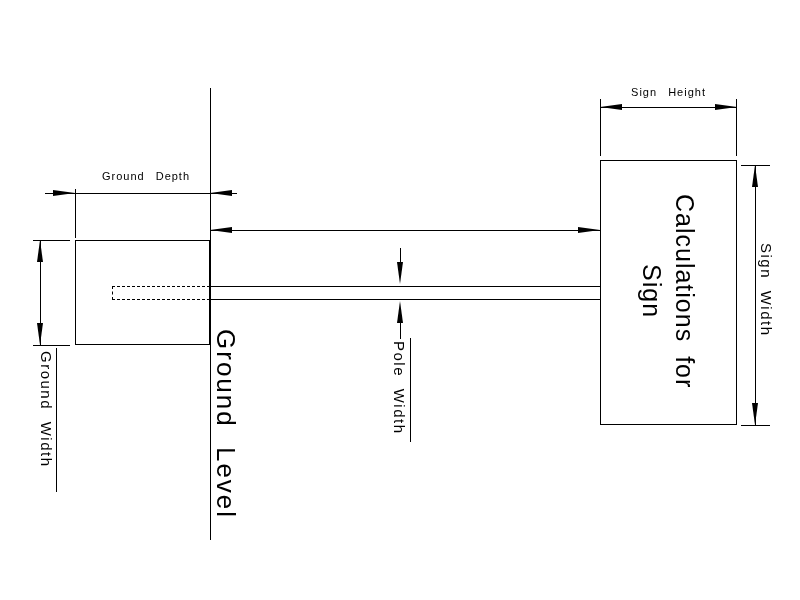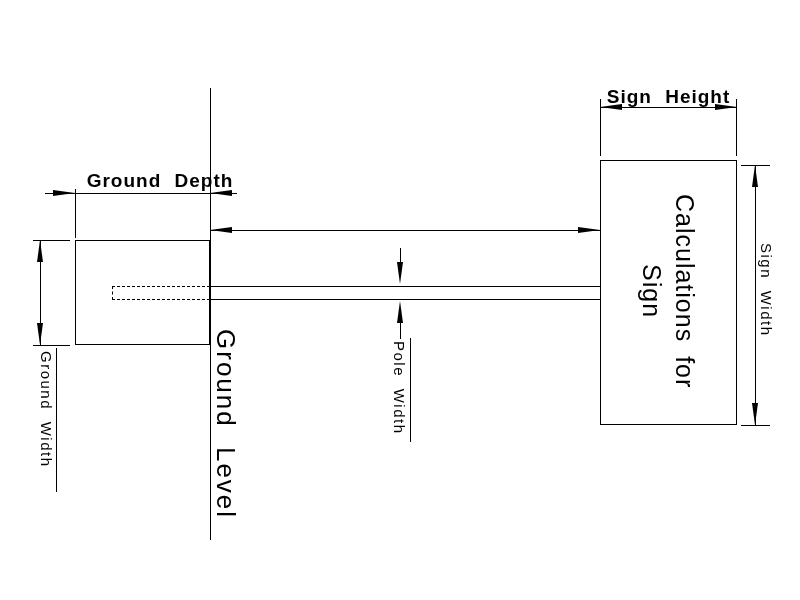--- a/index.html
+++ b/index.html
@@ -7,21 +7,21 @@
           font-family:"Liberation Sans",sans-serif;color:#000;}
   .ln{position:absolute;background:#000;}
   .dash-h{position:absolute;height:0;border-top:1px dashed #000;}
   .dash-v{position:absolute;width:0;border-left:1px dashed #000;}
   .rect{position:absolute;border:1px solid #000;background:transparent;}
   .arr{position:absolute;width:0;height:0;}
   .arr-left{border-top:3px solid transparent;border-bottom:3px solid transparent;border-right:22px solid #000;}
   .arr-right{border-top:3px solid transparent;border-bottom:3px solid transparent;border-left:22px solid #000;}
   .arr-up{border-left:3px solid transparent;border-right:3px solid transparent;border-bottom:22px solid #000;}
   .arr-down{border-left:3px solid transparent;border-right:3px solid transparent;border-top:22px solid #000;}
-  .lbl{position:absolute;font-size:19px;letter-spacing:1px;word-spacing:7px;white-space:nowrap;font-weight:bold;}
+  .lbl{position:absolute;font-size:11px;letter-spacing:1px;word-spacing:7px;white-space:nowrap;}
   .lbl.c{text-align:center;}
   .vlbl{position:absolute;writing-mode:vertical-rl;font-size:15px;letter-spacing:1.5px;word-spacing:6px;
         white-space:nowrap;line-height:1;}
   .big{font-size:26px;letter-spacing:2px;word-spacing:10px;}
   .signtext{position:absolute;display:flex;align-items:center;justify-content:center;}
   .signtext .cols{writing-mode:vertical-rl;font-size:25px;line-height:1.35;letter-spacing:1px;
                   word-spacing:6px;text-align:center;}
 </style>
 </head>
 <body>
@@ -48,21 +48,21 @@
     </div>
   </div>
 
   <div class="lbl c" style="left:600px;top:86px;width:137px">Sign Height</div>
   <div class="ln" style="left:600px;top:107px;width:137px;height:1px"></div>
   <div class="ln" style="left:600px;top:99px;width:1px;height:57px"></div>
   <div class="ln" style="left:736px;top:99px;width:1px;height:57px"></div>
   <div class="arr arr-left" style="left:600px;top:104px"></div>
   <div class="arr arr-right" style="left:715px;top:104px"></div>
 
-  <div class="lbl c" style="left:80px;top:170px;width:160px">Ground Depth</div>
+  <div class="lbl c" style="left:66px;top:170px;width:160px">Ground Depth</div>
   <div class="ln" style="left:45px;top:193px;width:192px;height:1px"></div>
   <div class="ln" style="left:75px;top:189px;width:1px;height:49px"></div>
   <div class="arr arr-right" style="left:53px;top:190px"></div>
   <div class="arr arr-left" style="left:210px;top:190px"></div>
 
   <div class="ln" style="left:210px;top:230px;width:390px;height:1px"></div>
   <div class="arr arr-left" style="left:210px;top:227px"></div>
   <div class="arr arr-right" style="left:578px;top:227px"></div>
 
   <div class="ln" style="left:400px;top:248px;width:1px;height:15px"></div>

